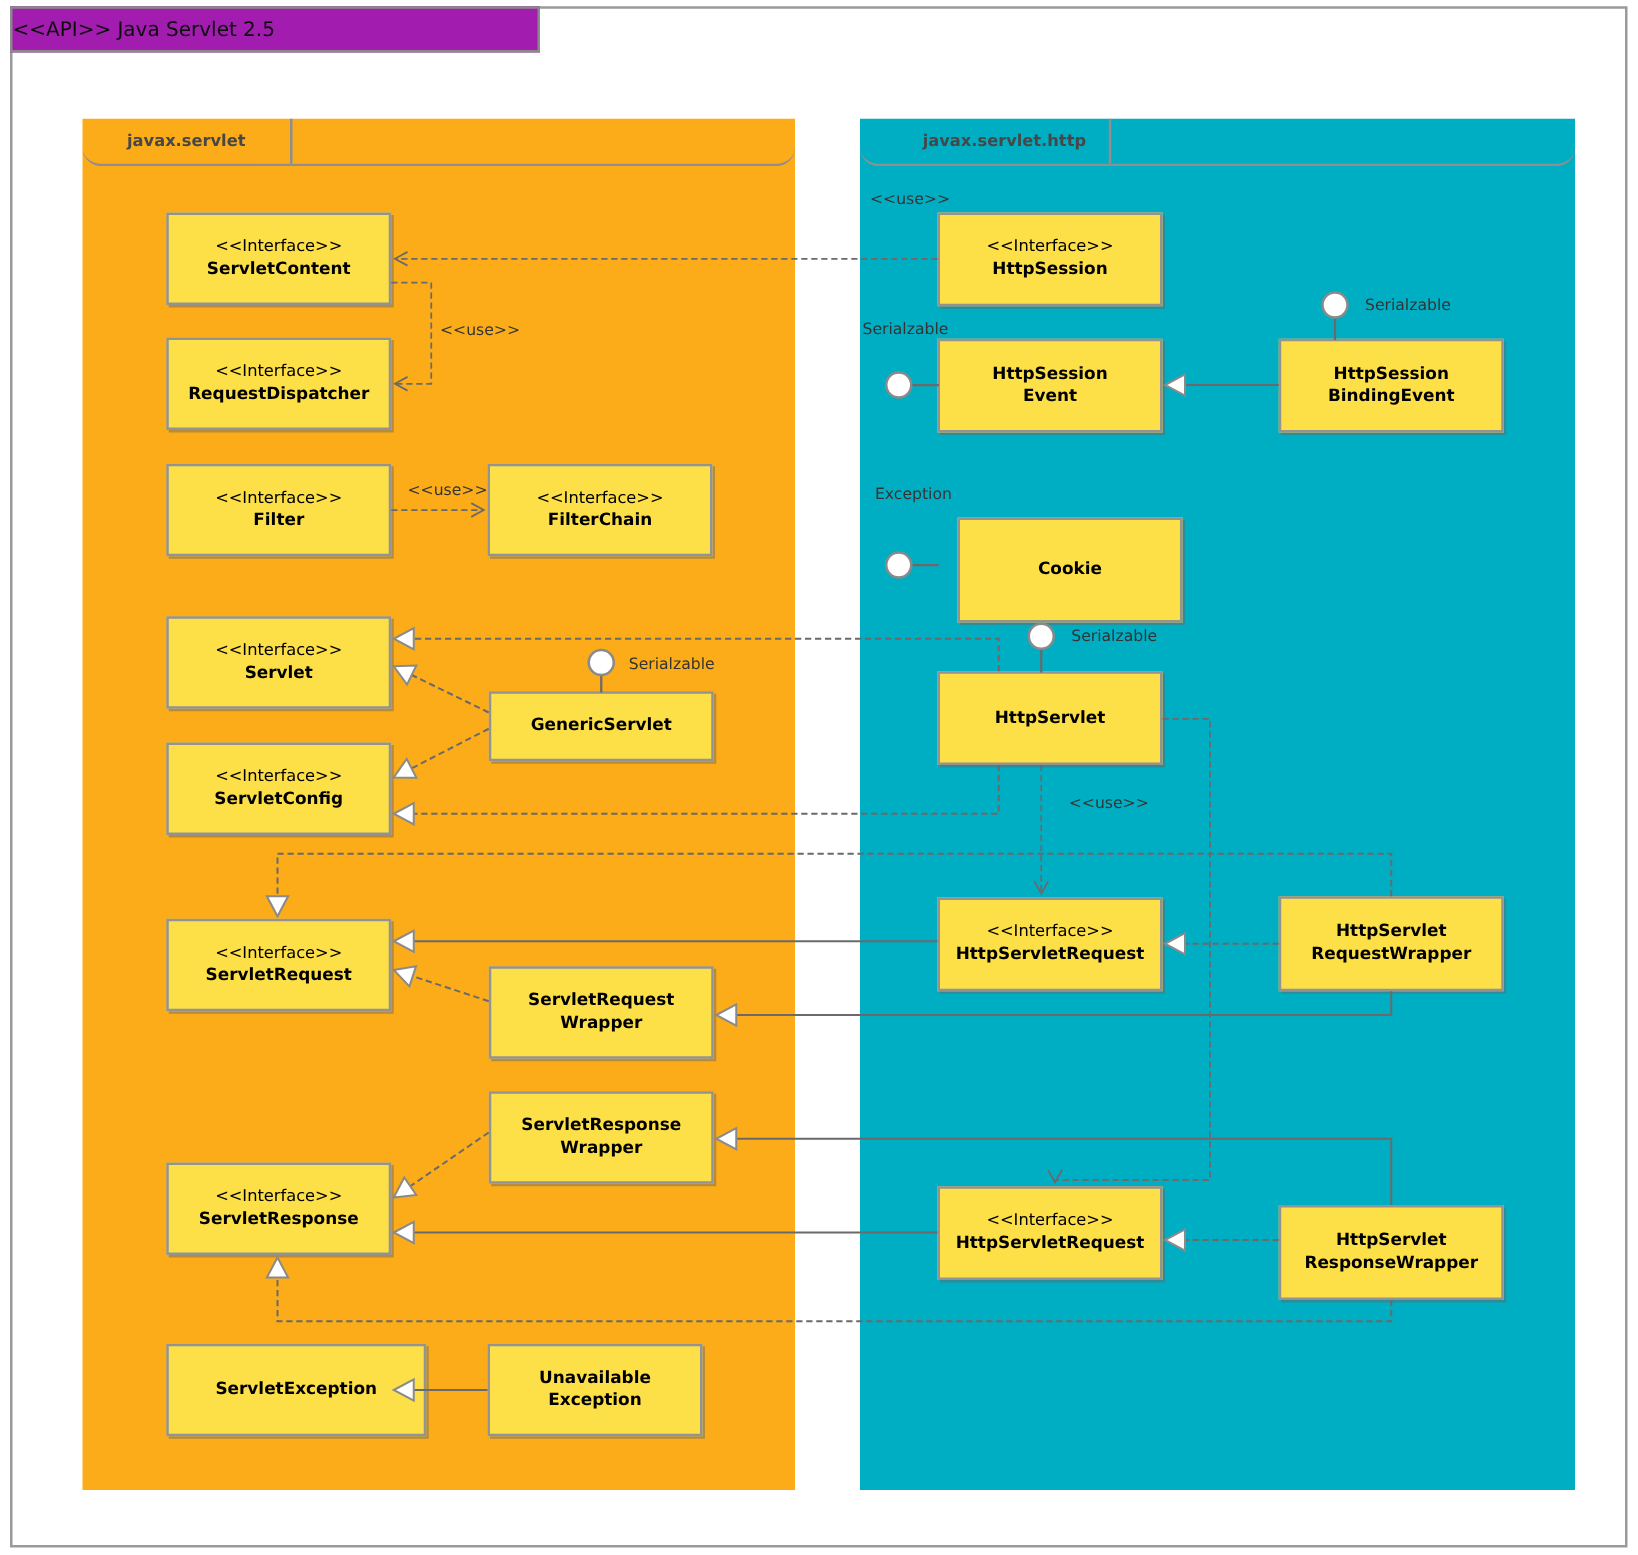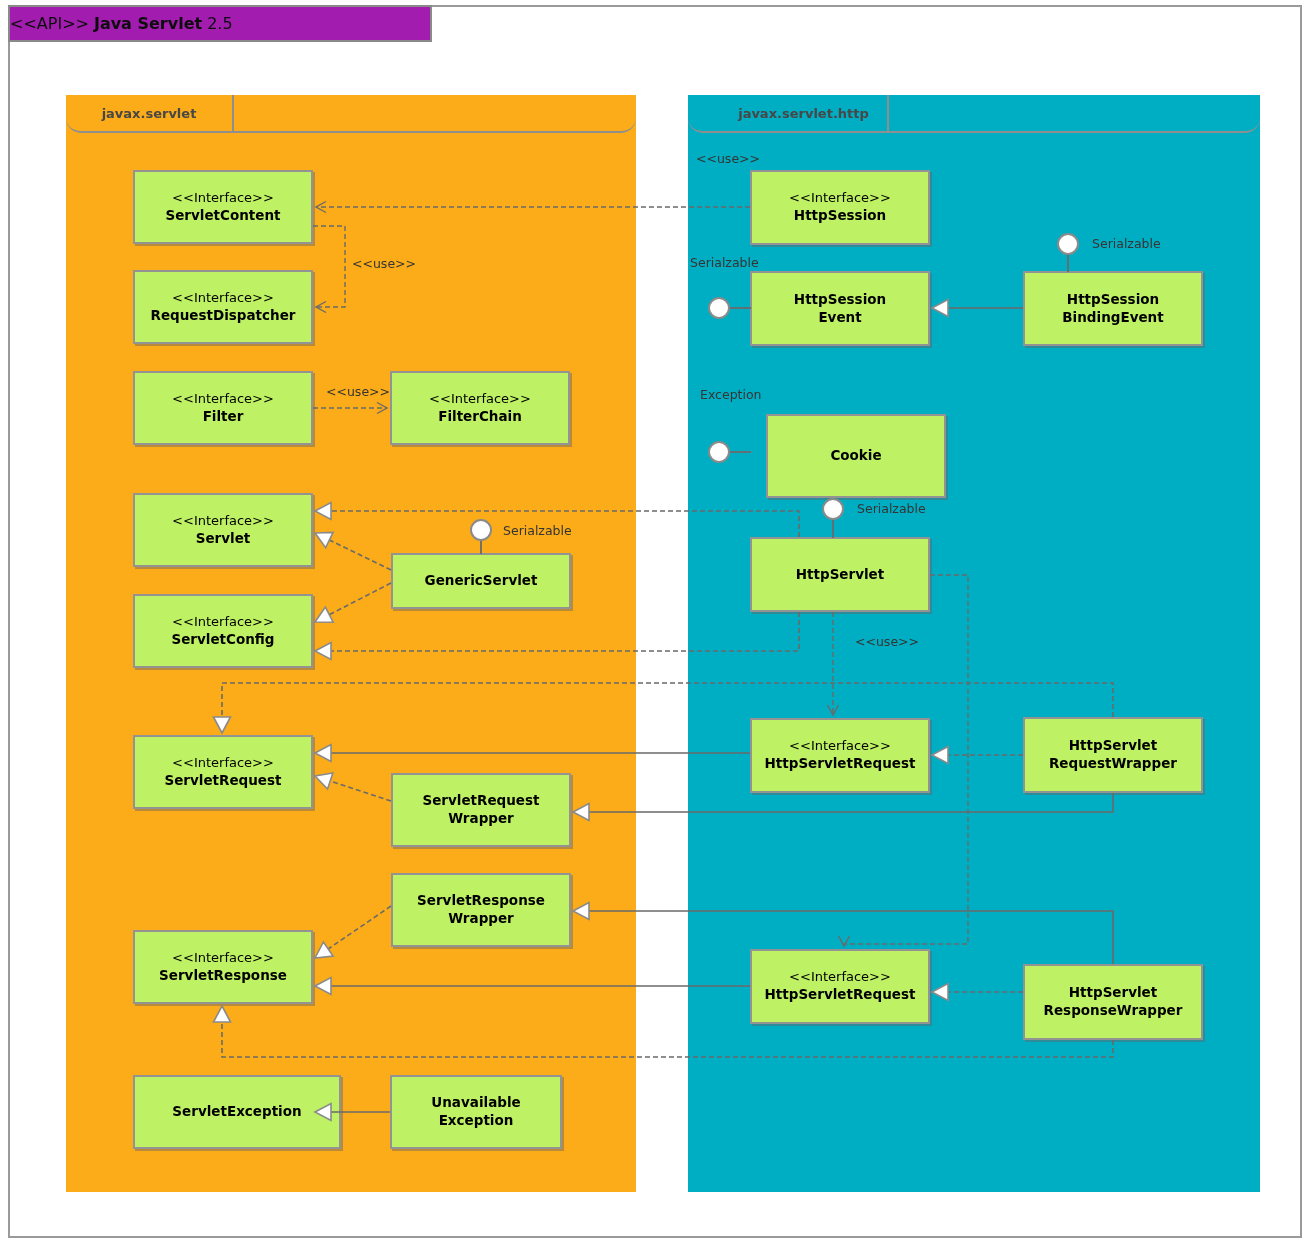--- a/index.html
+++ b/index.html
@@ -1,23 +1,23 @@
 <!DOCTYPE html>
 <html><head>
 <meta charset="utf-8">
 <style>
   html,body{margin:0;padding:0;background:#fff;}
   body{width:1310px;height:1244px;position:relative;font-family:"DejaVu Sans","Liberation Sans",sans-serif;overflow:hidden;}
   #frame{position:absolute;left:8px;top:5px;width:1290px;height:1229px;border:2px solid #9a9a9a;background:#fff;}
   #title-box{position:absolute;left:8px;top:5px;width:420px;height:33px;background:#a21caf;border:2px solid #8a8a8a;display:flex;align-items:center;justify-content:flex-start;font-size:16px;color:#0d0d0d;z-index:3;}
-  #title-box .bold{font-weight:bold;margin:0 5px;}
+  #title-box .bold{font-weight:normal;margin:0 5px;}
   .pkg{position:absolute;z-index:1;}
   .pkg-header{position:absolute;left:0;top:0;right:0;height:36px;border-bottom:2px solid #8f8f8f;display:flex;border-radius:15px;}
   .pkg-tab{height:100%;border-right:2px solid #8f8f8f;display:flex;align-items:center;justify-content:center;font-weight:bold;font-size:13px;color:#474747;}
-  .node{position:absolute;z-index:2;background:#bef264;border:2px solid #939393;box-shadow:2px 2px 0 rgba(100,100,100,.45);display:flex;flex-direction:column;align-items:center;justify-content:center;text-align:left;box-sizing:border-box;}
+  .node{position:absolute;z-index:2;background:#fde047;border:2px solid #939393;box-shadow:2px 2px 0 rgba(100,100,100,.45);display:flex;flex-direction:column;align-items:center;justify-content:center;text-align:left;box-sizing:border-box;}
   .node .stereo{font-size:13px;color:#000;line-height:1.3;}
   .node .bname{font-size:13.5px;font-weight:bold;color:#000;line-height:1.3;}
   .lbl{position:absolute;z-index:4;font-size:12.5px;color:#343434;white-space:nowrap;}
   #wires{position:absolute;left:0;top:0;z-index:5;pointer-events:none;}
 </style>
 </head>
 <body>
 
 <div id="frame"></div>
 

